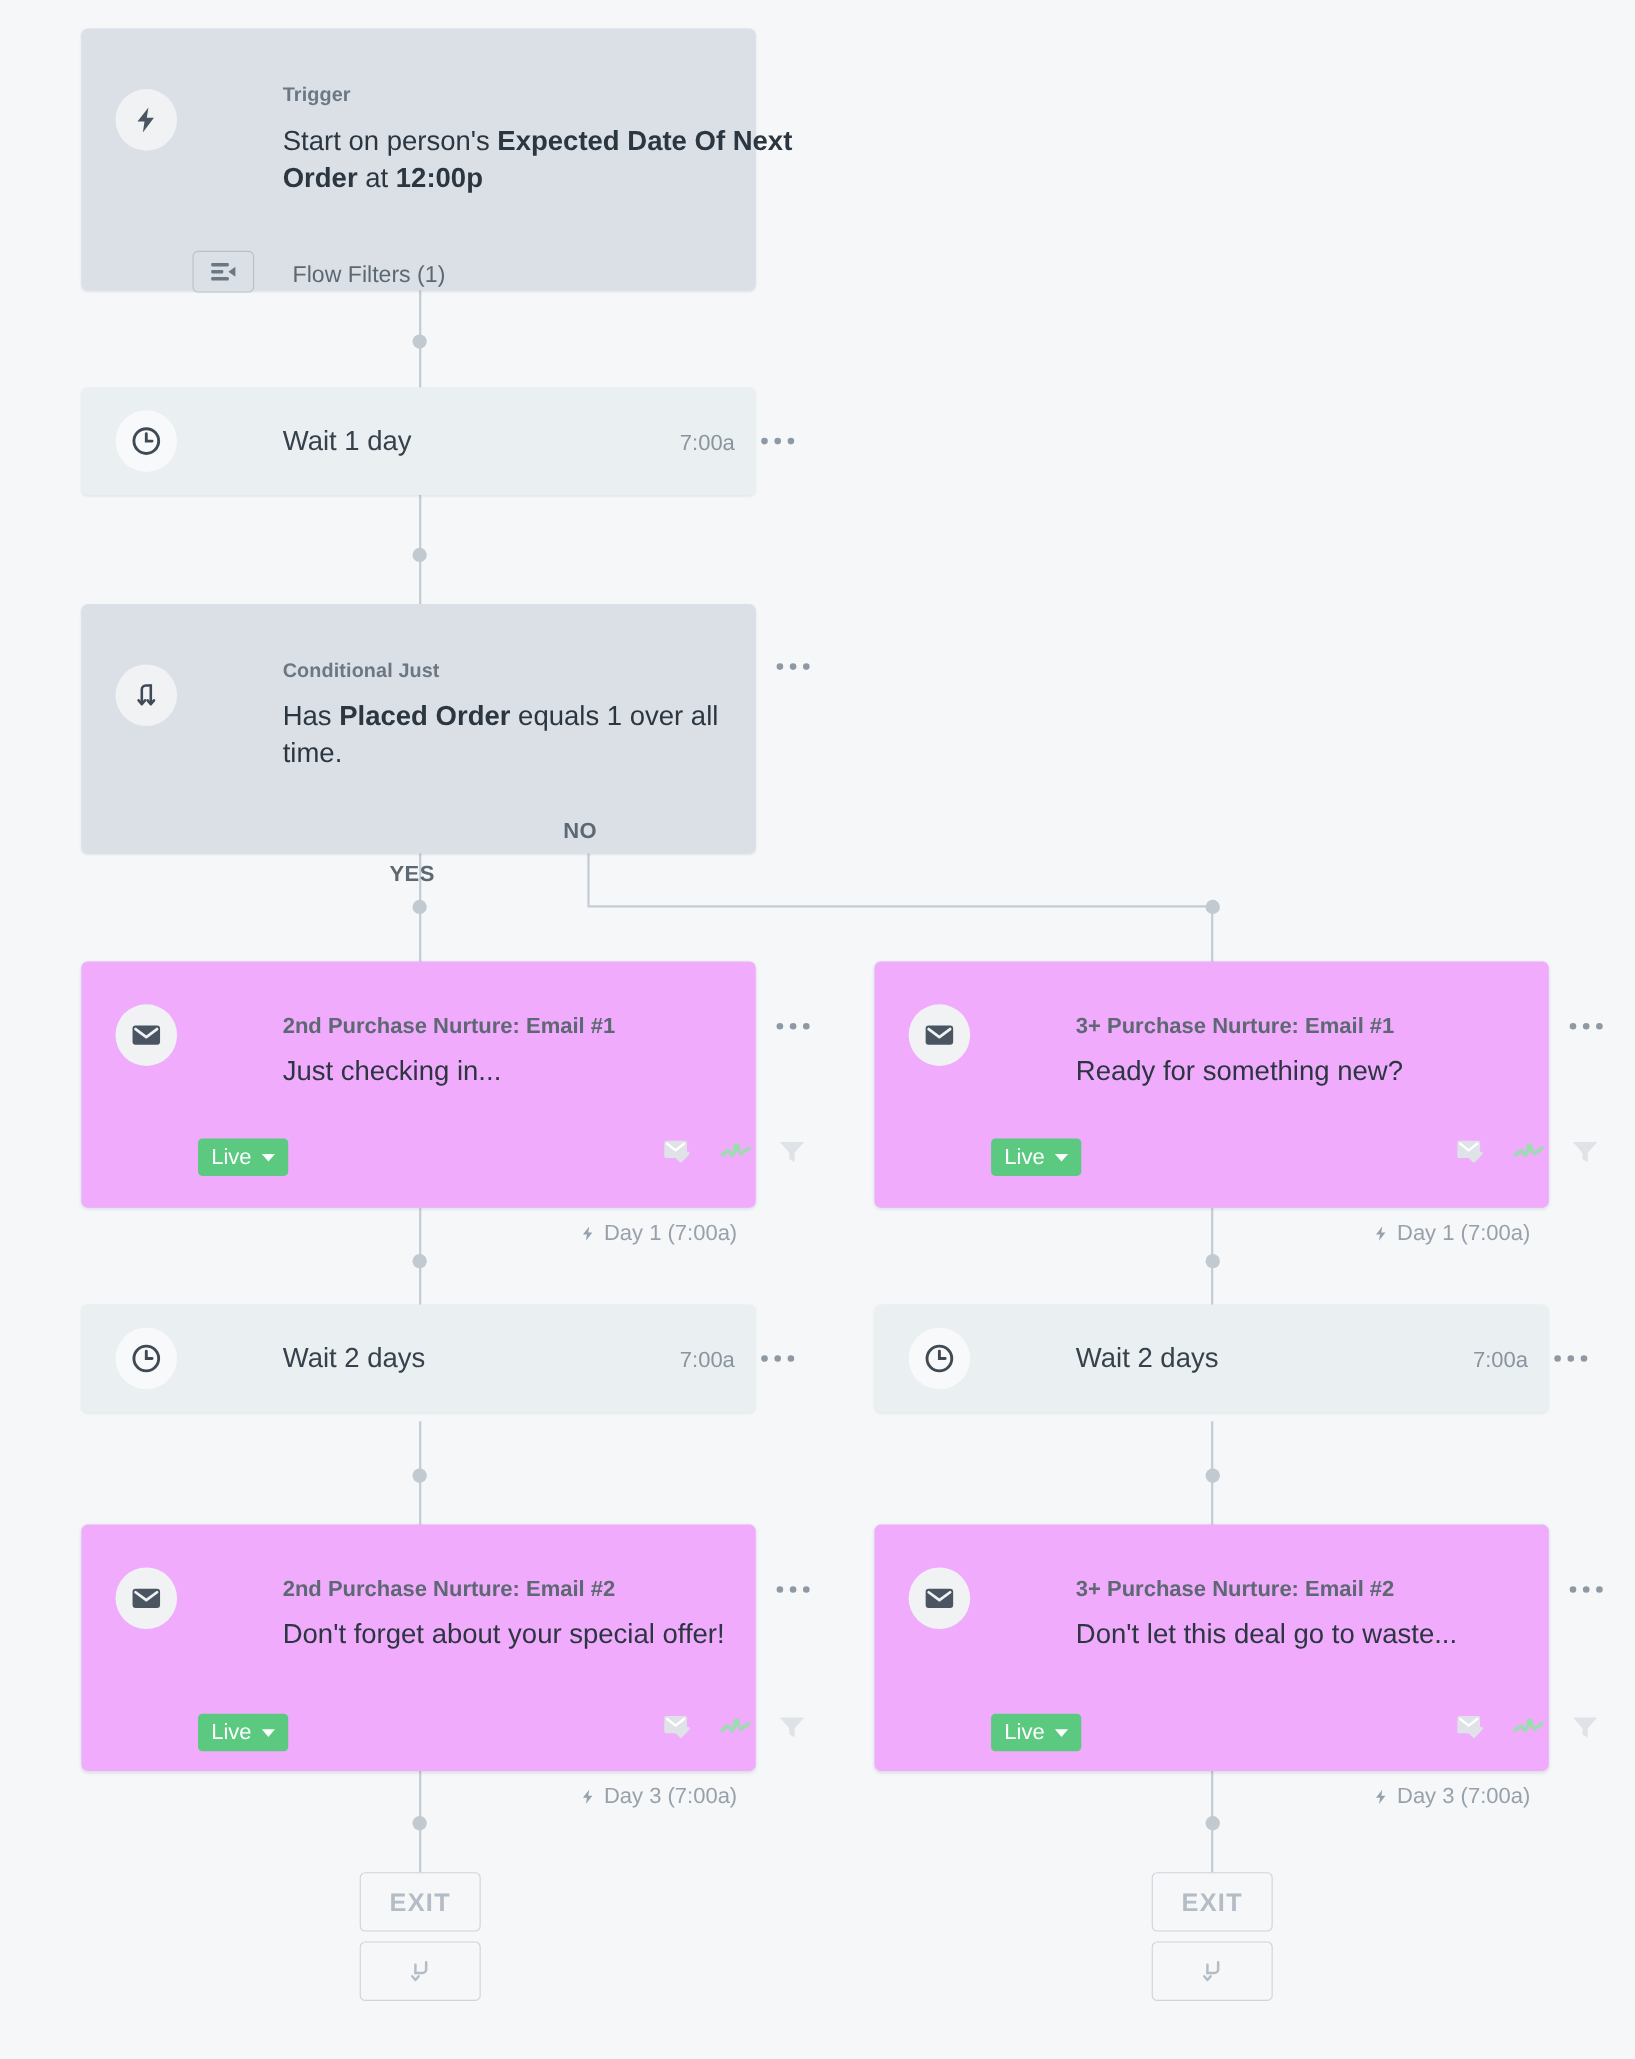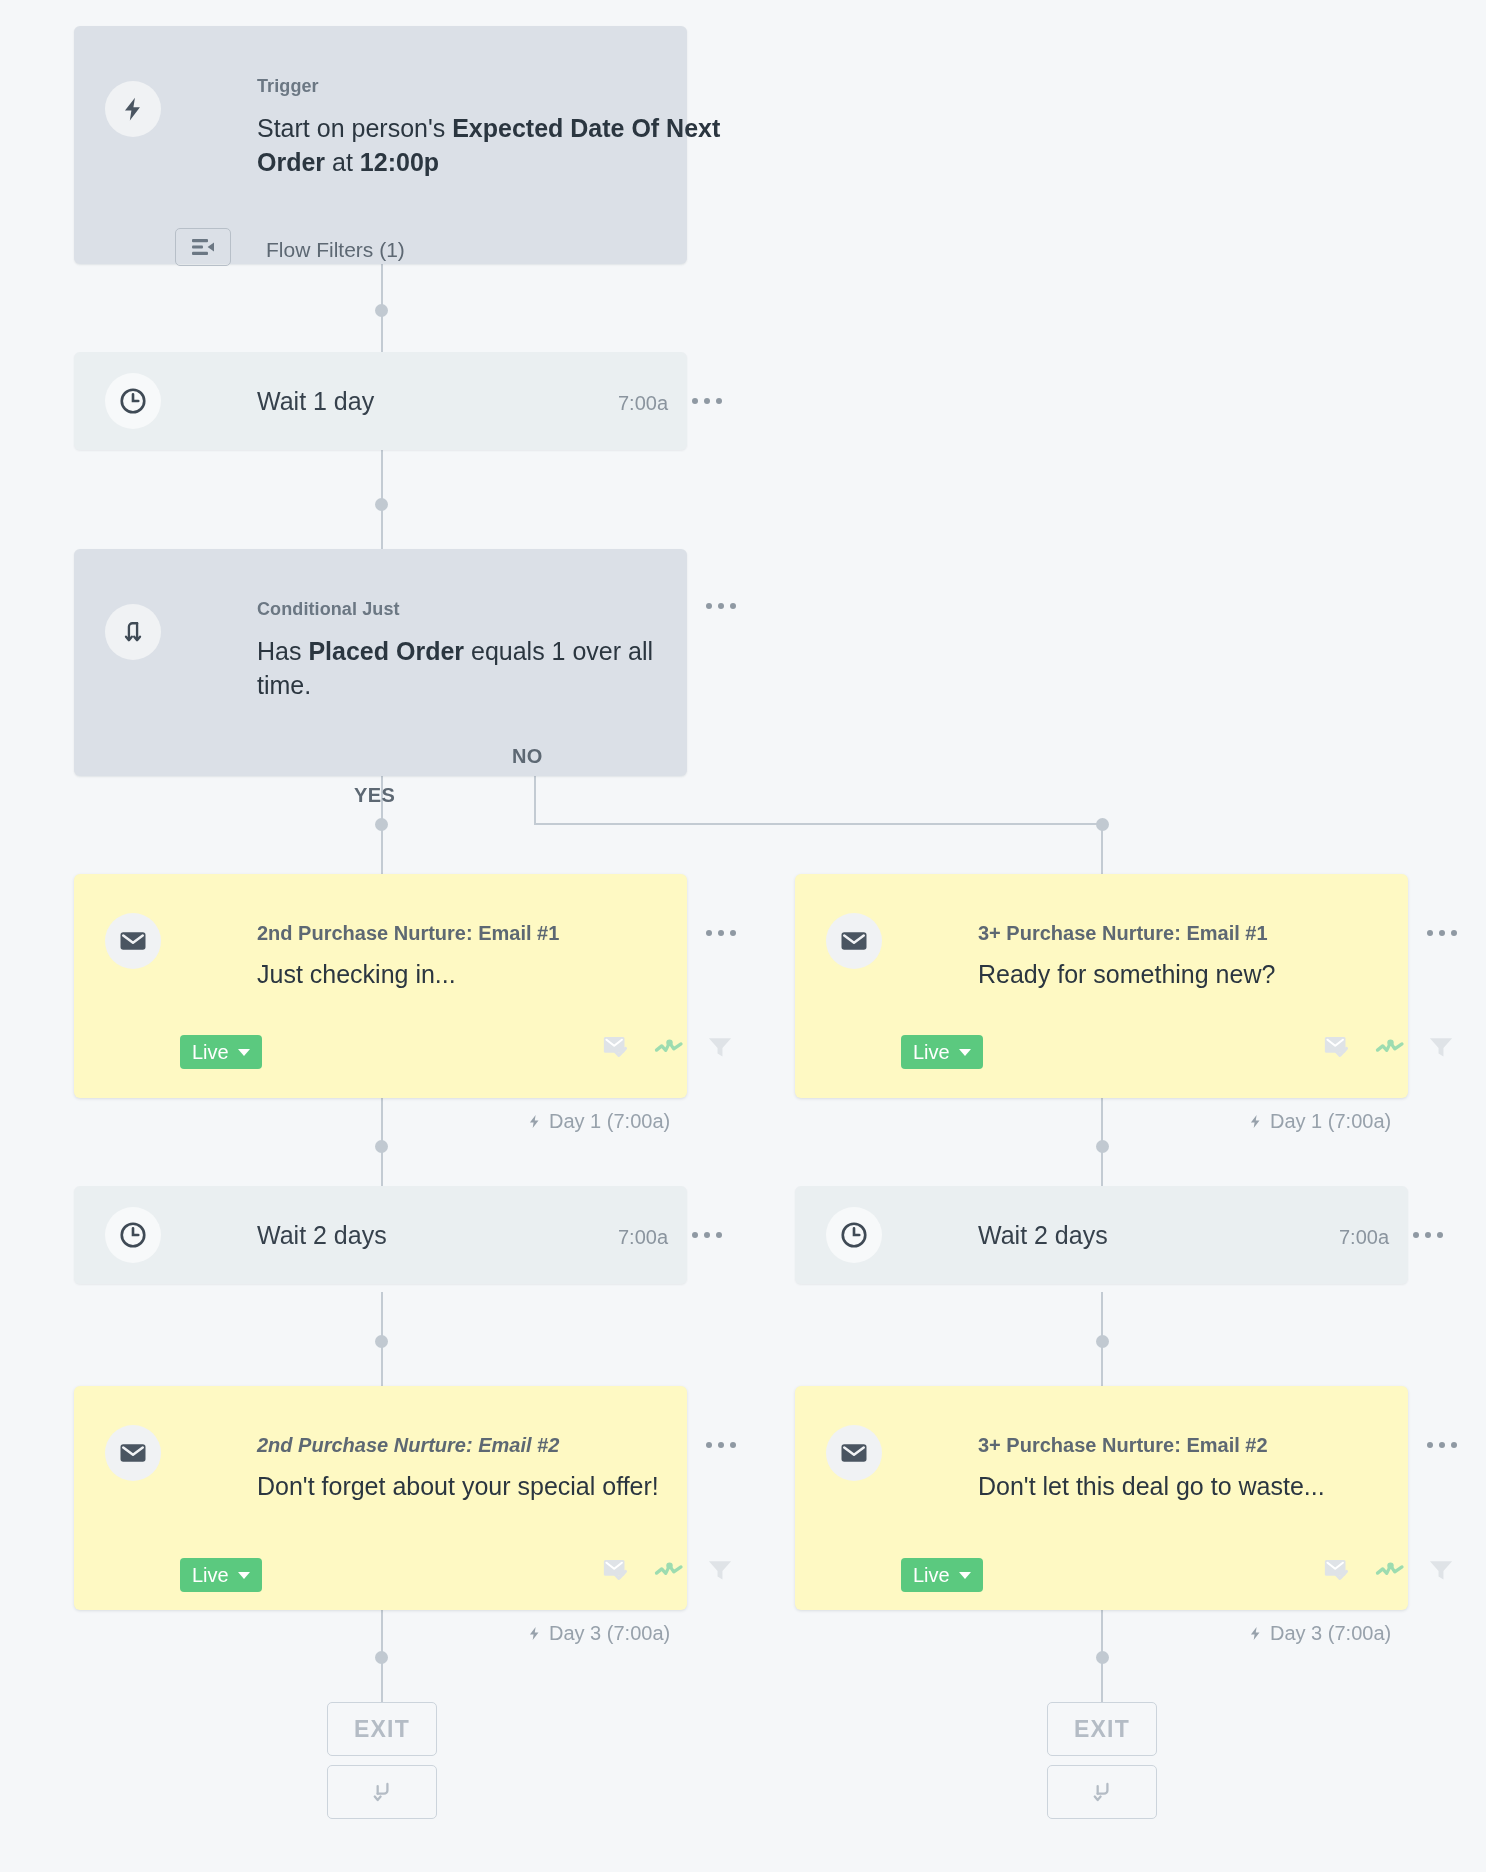--- a/index.html
+++ b/index.html
@@ -22,21 +22,21 @@
 
   .card-trigger, .card-split {
     background: #dbe0e7;
     box-shadow: 0 1px 2px rgba(40,55,70,.10);
   }
   .card-wait {
     background: #eaeff1;
     box-shadow: 0 1px 2px rgba(40,55,70,.07);
   }
   .card-email {
-    background: #fef9c3;
+    background: #f0abfc;
     box-shadow: 0 1px 3px rgba(40,55,70,.13);
     padding-left: 46px;
   }
 
   
   .chip {
     position: absolute;
     width: 56px; height: 56px; border-radius: 50%;
     background: rgba(255,255,255,.62);
     display: flex; align-items: center; justify-content: center;
@@ -335,21 +335,21 @@
       </div>
   </div>
 
   <div class="card card-email" style="left:74px; top:1386px; width:613px; height:224px;">
     <div class="chip light" style="left:31px; top:39px;">
       <svg width="30" height="30" viewBox="0 0 24 24" fill="#4a5561">
         <rect x="2" y="5" width="20" height="14" rx="2.2"></rect>
         <path d="M4.2 7.6 12 13.4l7.8-5.8" stroke="#f0f2f4" stroke-width="2" fill="none" stroke-linecap="round" stroke-linejoin="round"></path>
       </svg>
     </div>
-    <div class="em-title" style="left:183px; top:48px;font-style:italic;">2nd Purchase Nurture: Email #2</div>
+    <div class="em-title" style="left:183px; top:48px;">2nd Purchase Nurture: Email #2</div>
     <div class="dots" style="left:632px; top:56px;">
         <i></i>
         <i></i>
         <i></i>
       </div>
     <div class="em-subject" style="left:183px; top:83px; width:440px;">Don't forget about your special offer!</div>
 
     <div class="live-pill" style="left:106px; top:172px;">
       <span>Live</span>
       <span class="caret"></span>

